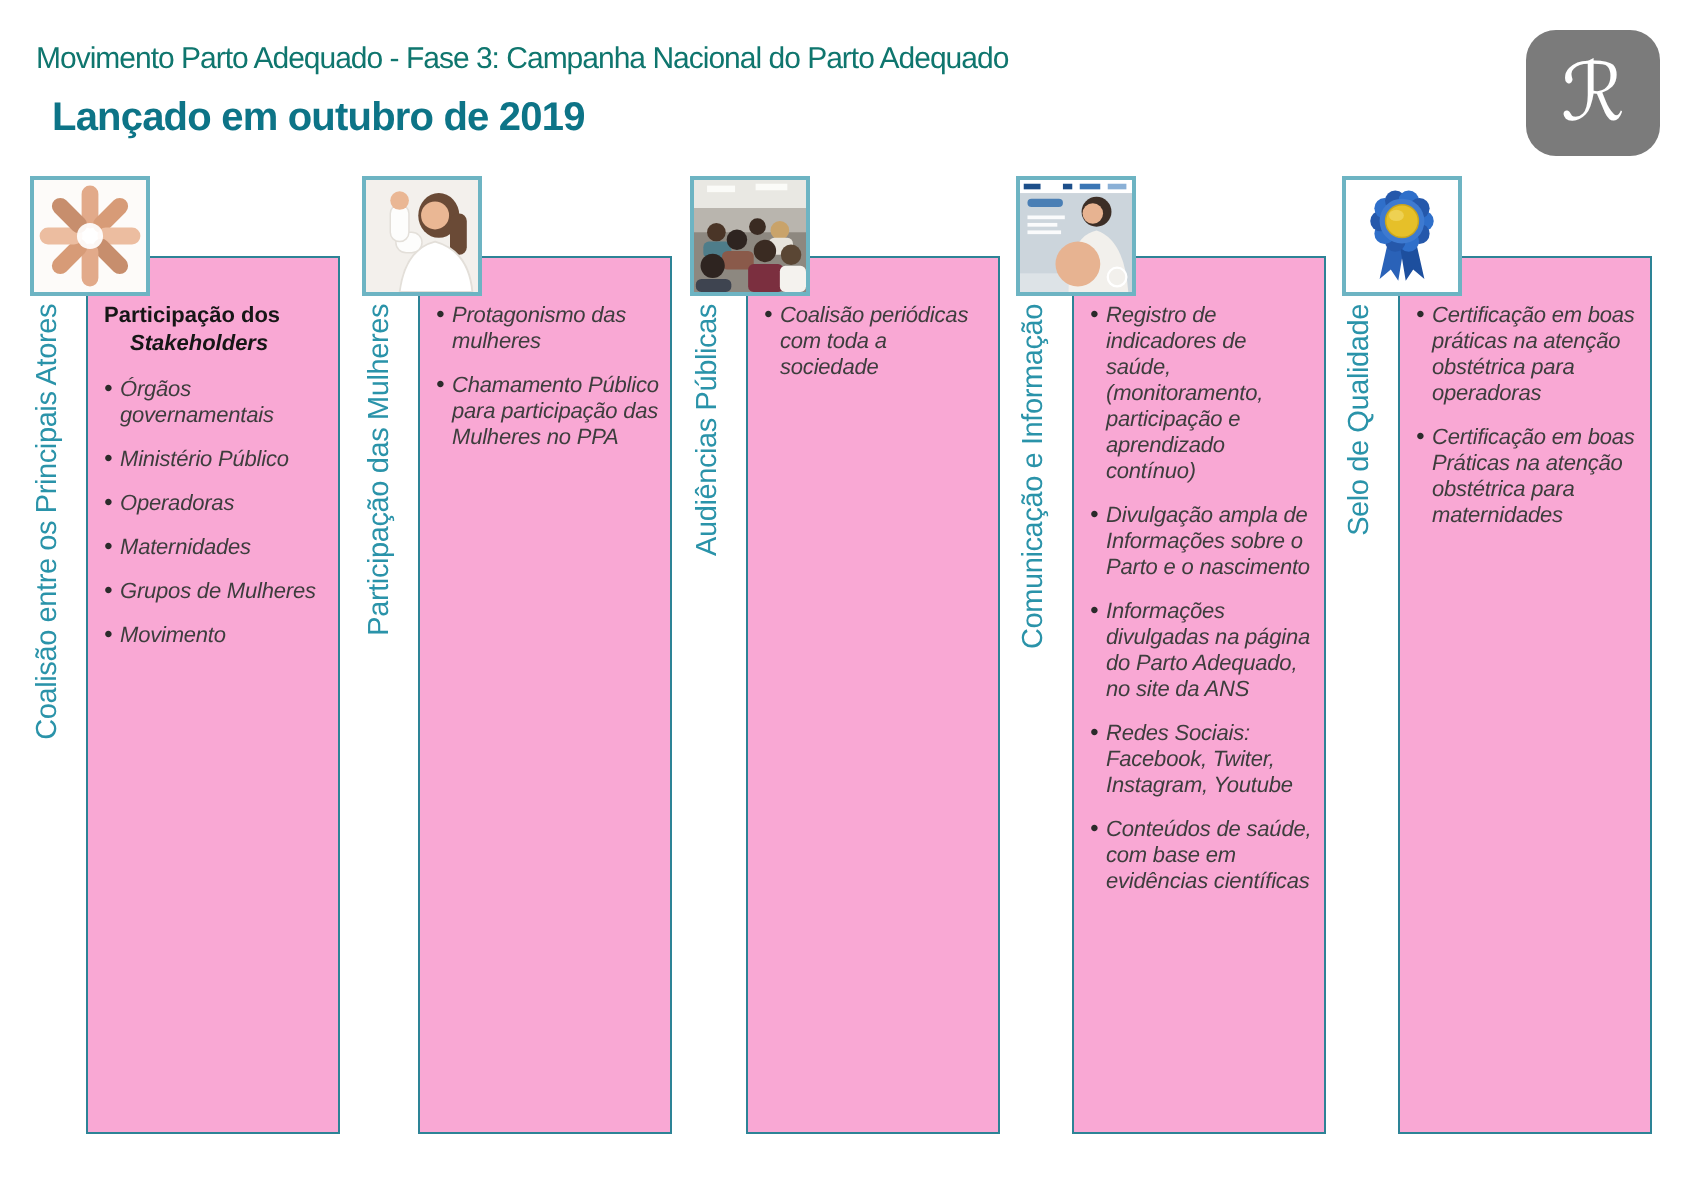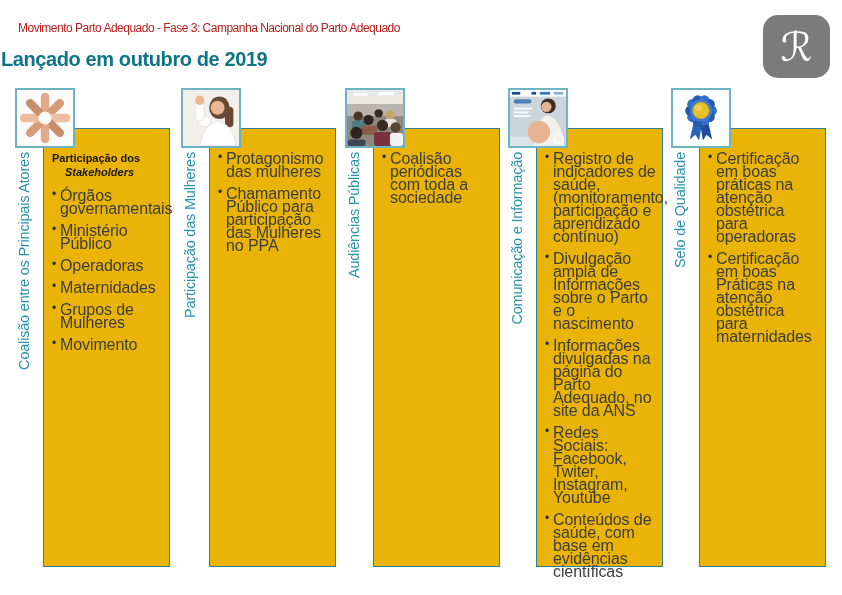--- a/index.html
+++ b/index.html
@@ -2,60 +2,60 @@
 <html><head>
 <meta charset="utf-8">
 <style>
   html,body { margin:0; padding:0; background:#ffffff; }
   .slide {
     position:relative; width:842px; height:595px; background:#ffffff;
     font-family:"Liberation Sans", sans-serif; overflow:hidden;
   }
   
   .title {
-    position:absolute; left:18px; top:21px; font-size:12px; letter-spacing:-0.5px;
-    color:#b91c1c; white-space:nowrap;
+    position:absolute; left:18px; top:21px; font-size:15px; letter-spacing:-0.5px;
+    color:#0f766e; white-space:nowrap;
   }
   .subtitle {
-    position:absolute; left:1px; top:48px; font-size:20px; font-weight:bold;
+    position:absolute; left:26px; top:48px; font-size:20px; font-weight:bold;
     letter-spacing:-0.4px; color:#0d7487;
   }
   .logo {
     position:absolute; left:763px; top:15px; width:67px; height:63px;
     background:#7b7b7b; border-radius:15px;
     display:flex; align-items:center; justify-content:center;
   }
   .logo-glyph {
     color:#ffffff; font-size:40px; line-height:1;
     font-family:"DejaVu Serif","DejaVu Sans",serif; font-style:italic;
   }
   
   .column { position:absolute; top:88px; width:157px; height:485px; }
   .box {
     position:absolute; left:29px; top:40px; width:127px; height:439px;
-    box-sizing:border-box; border:1.5px solid #2d8396; background:#eab308;
+    box-sizing:border-box; border:1.5px solid #2d8396; background:#f9a8d4;
     padding:23px 5px 0 8px;
   }
   .thumb {
     position:absolute; left:1px; top:0; width:60px; height:60px;
     box-sizing:border-box; border:2px solid #6db4c3; background:#ffffff; z-index:2;
   }
   .thumb svg { display:block; width:100%; height:100%; }
   .vlabel {
     position:absolute; left:2px; top:64px; z-index:1;
     writing-mode:vertical-rl; transform:rotate(180deg); white-space:nowrap;
     font-size:14.5px; letter-spacing:-0.2px; color:#2a93a9;
   }
   
   .box-header { font-size:11px; font-weight:bold; color:#161616; line-height:13.5px; margin:0 0 10px 0; }
   .box-header em { display:block; font-style:italic;margin-left:13px; }
   ul.items { list-style:none; margin:0; padding:0; }
   ul.items li {
     position:relative; padding-left:8px; margin:0 0 9px 0;
-    font-size:16px; line-height:13px; color:#3d3d3d; letter-spacing:-0.1px;
+    font-size:11px; line-height:13px; color:#3d3d3d; letter-spacing:-0.1px;font-style:italic;
   }
   ul.items li::before { content:"\2022"; position:absolute; left:0; top:-1px; color:#2b2b2b; font-size:12px; }
 </style>
 </head>
 <body>
 
 <div class="slide">
 
   <div class="title">Movimento Parto Adequado - Fase 3: Campanha Nacional do Parto Adequado</div>
   <div class="subtitle">Lançado em outubro de 2019</div>

